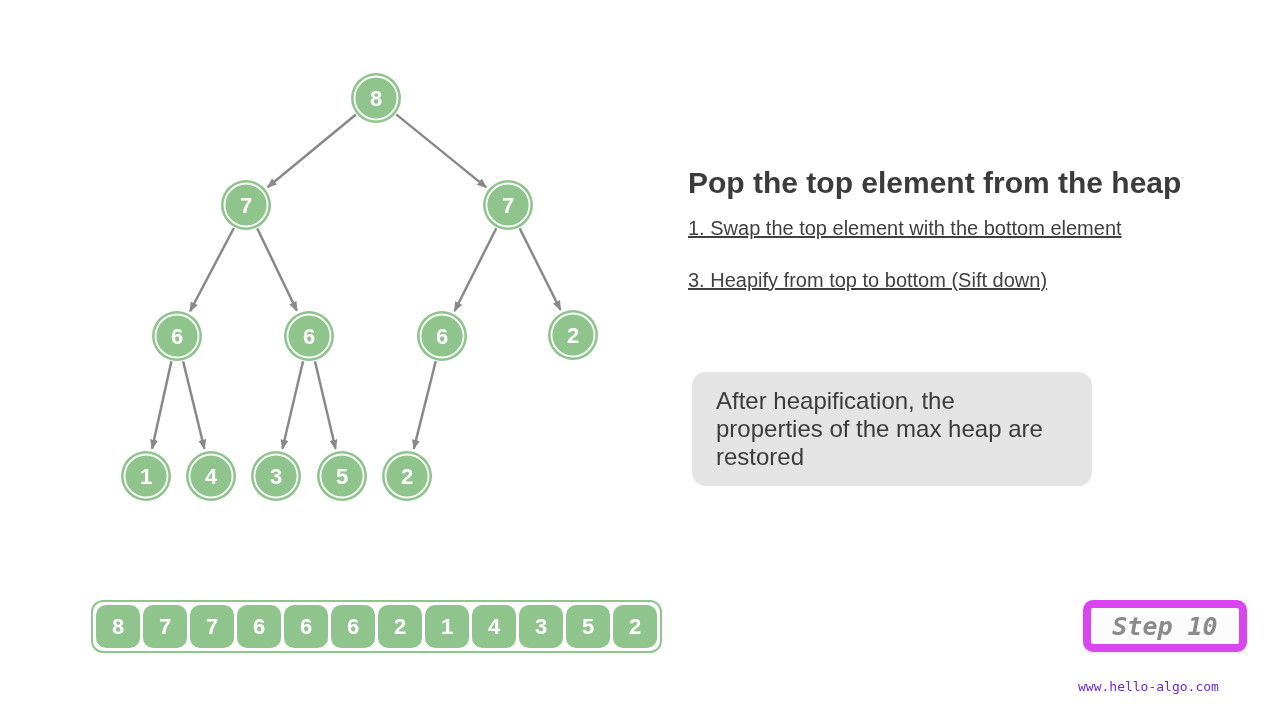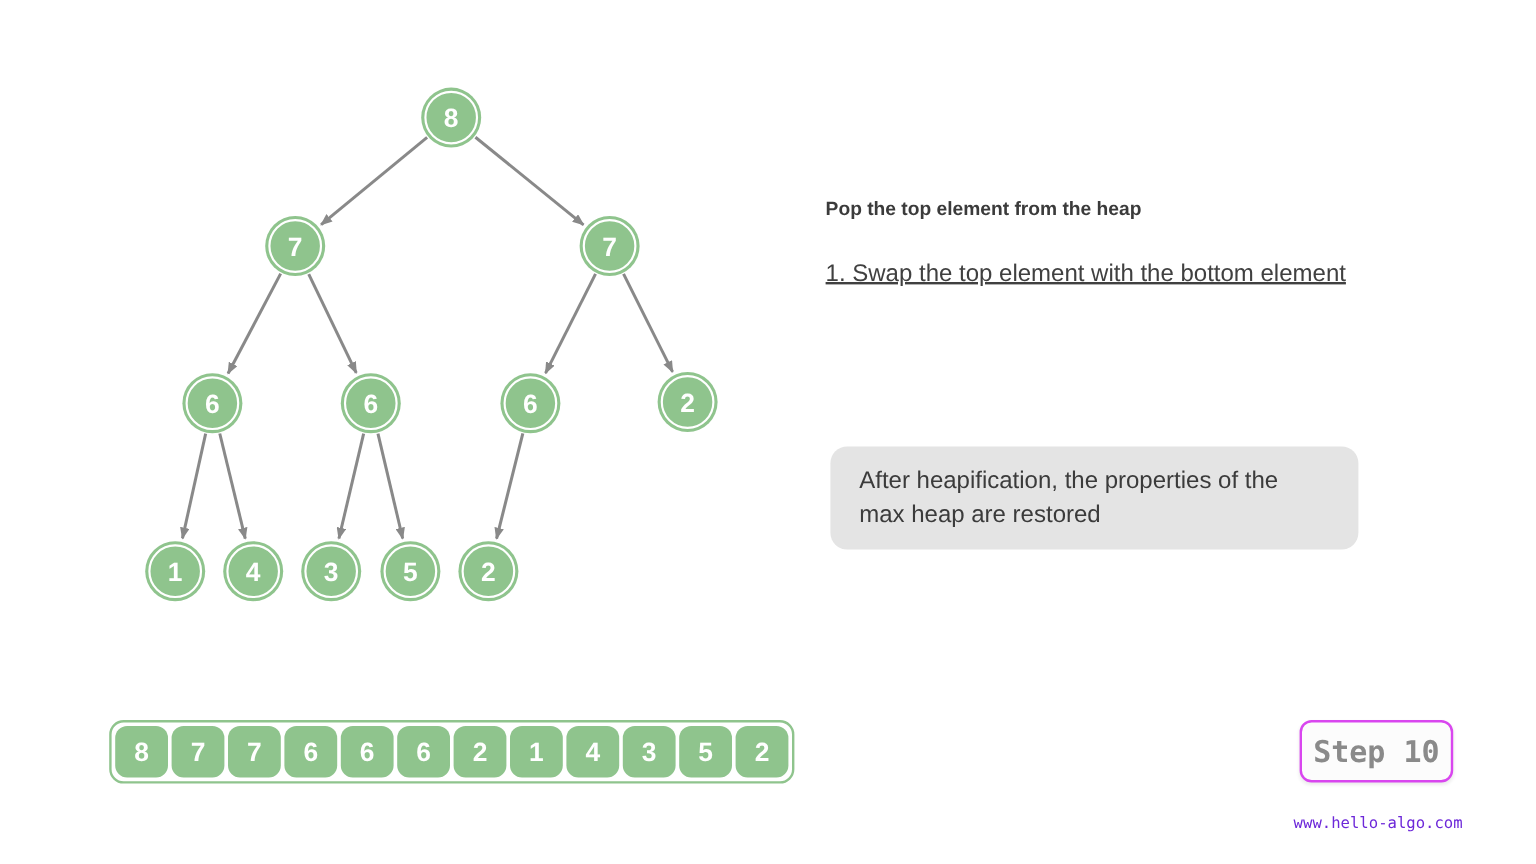--- a/index.html
+++ b/index.html
@@ -17,21 +17,21 @@
     position: absolute;
     left: 0;
     top: 0;
   }
 
   
   .instructions-title {
     position: absolute;
     left: 688px;
     top: 166px;
-    font-size: 16px;
+    font-size: 30px;
     font-weight: bold;
     color: #3b3b3b;
     white-space: nowrap;
   }
   .instructions-list {
     position: absolute;
     left: 688px;
     top: 214px;
   }
   .instruction-step {
@@ -41,26 +41,26 @@
     margin-bottom: 24px;
     white-space: nowrap;
     text-decoration: underline;
   }
 
   
   .callout {
     position: absolute;
     left: 692px;
     top: 372px;
-    width: 440px;
+    width: 400px;
     box-sizing: border-box;
     background: #e4e4e4;
     border-radius: 14px;
     padding: 15px 24px;
-    font-size: 20px;
+    font-size: 24px;
     line-height: 28px;
     color: #3b3b3b;
   }
 
   
   .array-box {
     position: absolute;
     left: 91px;
     top: 600px;
     display: inline-flex;
@@ -81,35 +81,36 @@
     color: #ffffff;
     font-size: 22px;
     font-weight: bold;
   }
 
   
   .step-indicator {
     position: absolute;
     left: 1083px;
     top: 600px;
-    width: 128px;
+    width: 164px;
     height: 52px;
     box-sizing: border-box;
     background: #fcfcfc;
-    border: 2px solid #d946ef;
+    border: 8px solid #d946ef;
     border-radius: 10px;
     box-shadow: 0 2px 3px rgba(0,0,0,0.08);
     display: flex;
     align-items: center;
     justify-content: center;
     font-family: "DejaVu Sans Mono", monospace;
     font-size: 25px;
     font-weight: bold;
     color: #8a8a8a;
     white-space: nowrap;
+    font-style: italic;
   }
 
   
   .watermark {
     position: absolute;
     left: 1078px;
     top: 679px;
     font-family: "DejaVu Sans Mono", monospace;
     font-size: 13px;
     color: #6d28d9;
@@ -197,20 +198,21 @@
         <circle cx="407" cy="476" r="25" fill="#8fc48d"></circle>
         <circle cx="407" cy="476" r="21.5" fill="none" stroke="#ffffff" stroke-width="1.8"></circle>
         <text x="407" y="484" text-anchor="middle" fill="#ffffff" font-family="&quot;Liberation Sans&quot;, sans-serif" font-size="22" font-weight="bold">2</text>
       </g>
     </svg>
 
   <div class="instructions-title">Pop the top element from the heap</div>
 
   <div class="instructions-list" id="steps-list">
       <div class="instruction-step">1. Swap the top element with the bottom element</div>
+      <div class="instruction-step">3. Heapify from top to bottom (Sift down)</div>
     </div>
 
   <div class="callout">After heapification, the properties of the max heap are restored</div>
 
   <div class="array-box" id="array-box">
       <div class="array-cell">8</div>
       <div class="array-cell">7</div>
       <div class="array-cell">7</div>
       <div class="array-cell">6</div>
       <div class="array-cell">6</div>

